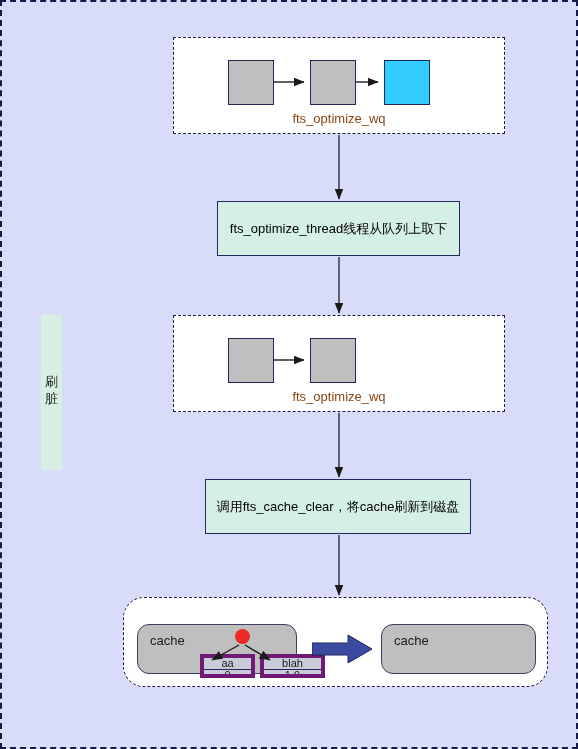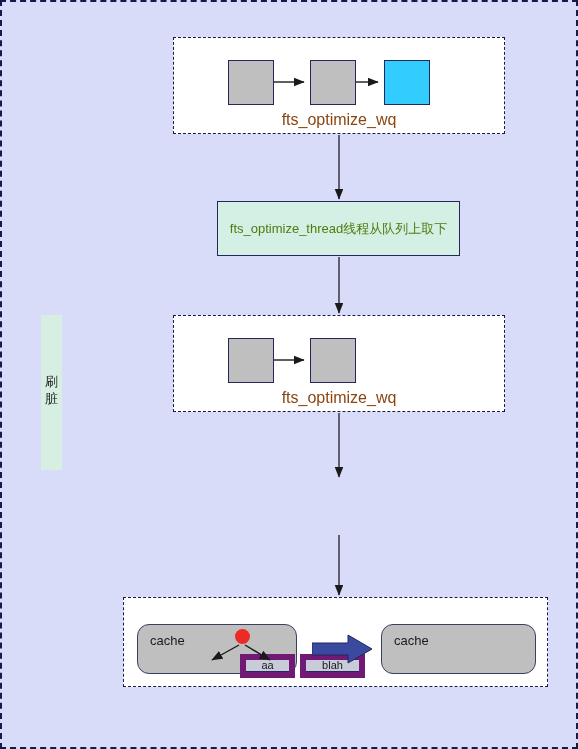--- a/index.html
+++ b/index.html
@@ -38,40 +38,40 @@
   
   .group-box {
     background: #ffffff;
     border: 1px dashed #151a4a;
   }
   .group-caption {
     position: absolute;
     left: 0;
     right: 0;
     text-align: center;
-    font-size: 16px;
+    font-size: 13px;
     color: #8a4612;
     white-space: nowrap;
   }
 
   
   .grey-node {
     background: #bfbfbf;
     border: 1.4px solid #23275c;
   }
   .cyan-node {
     background: #33ccff;
     border: 1.4px solid #23275c;
   }
 
   
   .proc-box {
     background: #d4efe3;
     border: 1.4px solid #23275c;
-    color: #4d7c0f;
+    color: #000000;
     font-size: 13px;
     line-height: 21px;
     text-align: center;
     display: flex;
     align-items: center;
     justify-content: center;
     padding: 4px 8px;
   }
 
   
@@ -84,26 +84,25 @@
     position: absolute;
     left: 12px;
     top: 8px;
     font-size: 13px;
     color: #1a1a1a;
   }
 
   
   .leaf {
     background: #c9ccd8;
-    border: 6px solid #701a75;
+    border: 4px solid #701a75;
     font-size: 11px;
     color: #1a1a1a;
     text-align: center;
     overflow: hidden;
-    margin-left: 40px;
   }
   .leaf .cell {
     height: 11px;
     line-height: 11px;
   }
   .leaf .cell.top { border-bottom: 1px solid #23275c; }
 
   .red-dot {
     background: #ec2b27;
     border-radius: 50%;
@@ -138,22 +137,25 @@
   <div class="abs proc-box" style="left:215px; top:199px; width:243px; height:55px; flex-direction:column;">
     <div>fts_optimize_thread线程从队列上取下</div>
   </div>
 
   <div class="abs group-box" style="left:171px; top:313px; width:332px; height:97px;">
     <div class="abs grey-node" style="left:54px; top:22px; width:46px; height:45px;"></div>
     <div class="abs grey-node" style="left:136px; top:22px; width:46px; height:45px;"></div>
     <div class="group-caption" style="top:73px;">fts_optimize_wq</div>
   </div>
 
-
-  <div class="abs group-box" style="left:121px; top:595px; width:425px; height:90px;">
+  <div class="abs proc-box" style="left:203px; top:477px; width:266px; height:55px;">
+    <div>调用fts_cache_clear，将cache刷新到磁盘</div>
+  </div>
+
+  <div class="abs group-box" style="left:121px; top:595px; width:425px; height:90px;border-radius:21px;">
 
     <div class="abs cache-box" style="left:13px; top:26px; width:160px; height:50px;">
       <div class="cache-caption">cache</div>
       <div class="abs red-dot" style="left:97px; top:4px; width:15px; height:15px;"></div>
       <div class="abs leaf" style="left:62px; top:29px; width:55px; height:24px;">
         <div class="cell top">aa</div>
         <div class="cell">0</div>
       </div>
       <div class="abs leaf" style="left:122px; top:29px; width:65px; height:24px;">
         <div class="cell top">blah</div>

